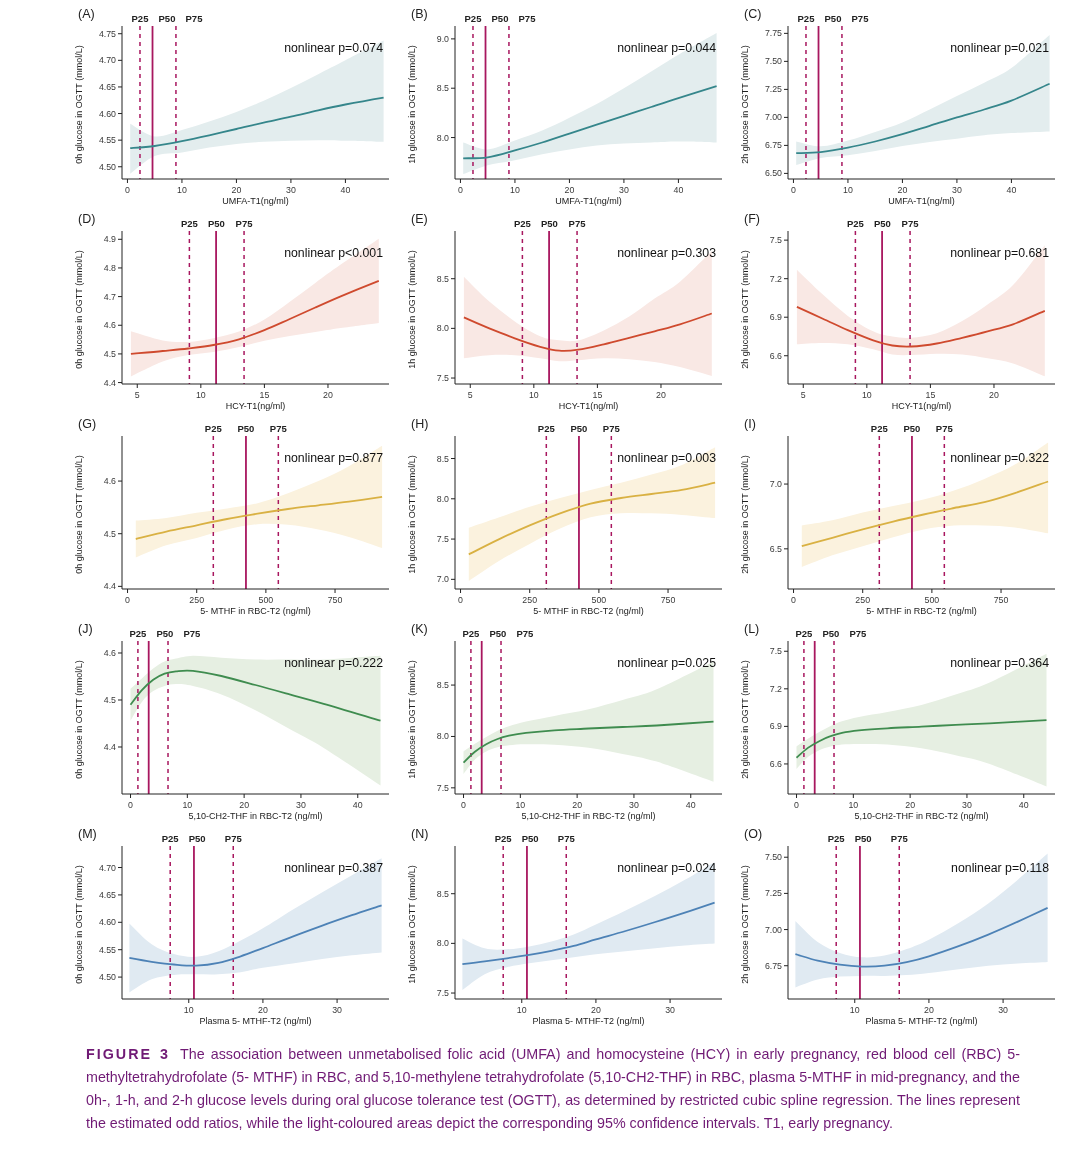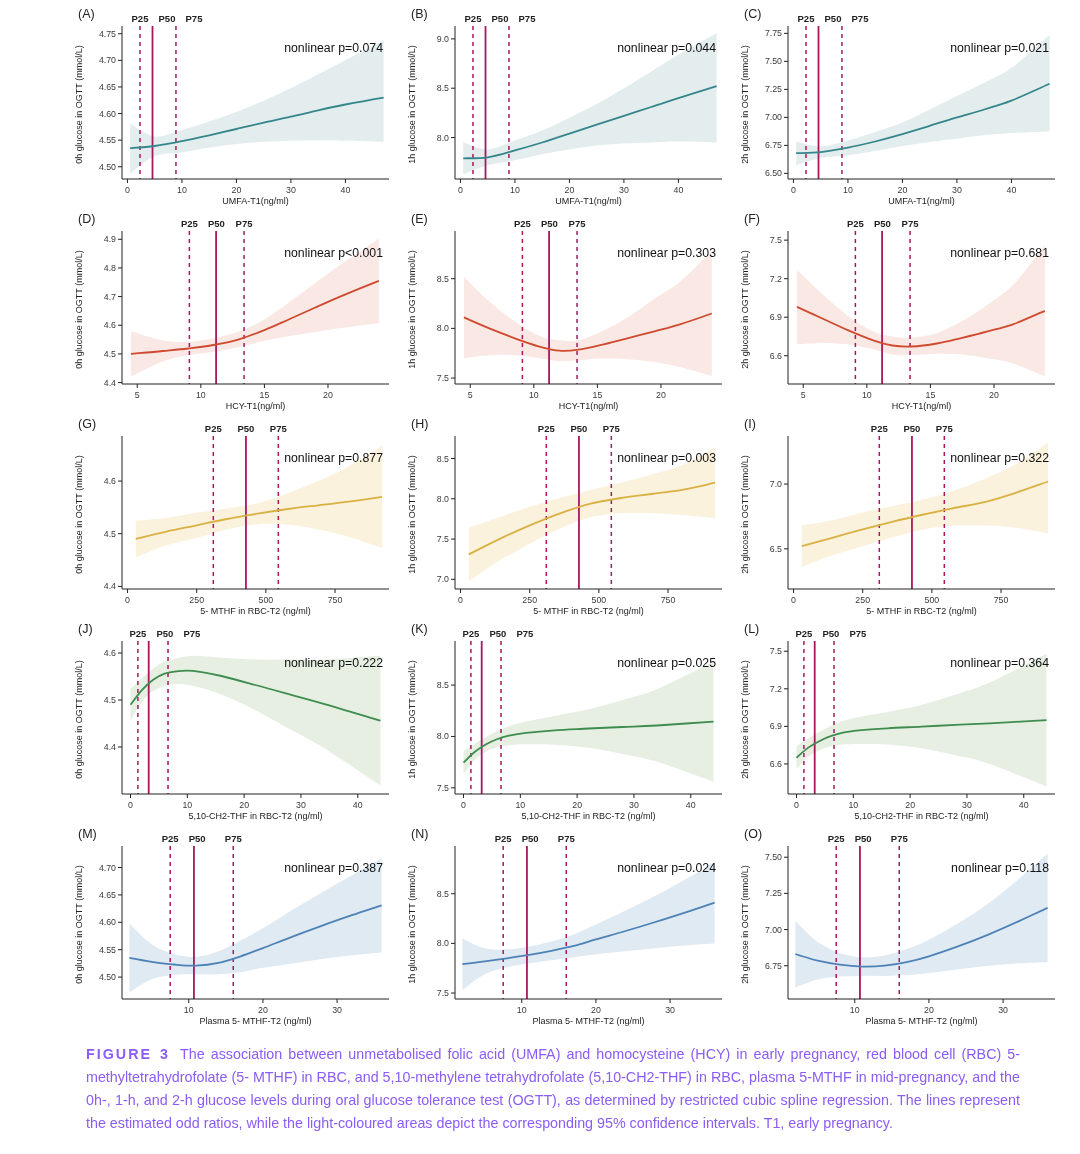--- a/index.html
+++ b/index.html
@@ -1,21 +1,21 @@
 <!DOCTYPE html>
 <html><head>
 <meta charset="utf-8">
 <style>
   html,body{margin:0;padding:0;background:#ffffff;}
   body{width:1080px;font-family:"Liberation Sans", sans-serif;color:#222;}
   .figure-wrap{width:1080px;padding-top:4px;}
   .panel-grid{display:grid;grid-template-columns:repeat(3,333px);width:999px;margin-left:70px;}
   .panel-cell{width:333px;height:205px;}
   svg text{font-family:"Liberation Sans", sans-serif;}
-  .caption{margin:14px 60px 0 86px;font-size:14.3px;line-height:1.62;color:#8b5cf6;text-align:justify;}
+  .caption{margin:14px 60px 0 86px;font-size:14.3px;line-height:1.62;color:#701a75;text-align:justify;}
   .caption .cap-label{font-weight:bold;letter-spacing:2px;margin-right:10px;}
 </style>
 </head>
 <body>
 
 <div class="figure-wrap">
   <div class="panel-grid" id="panel-grid">
       <div class="panel-cell"><svg width="333" height="205" viewBox="0 0 333 205">
           <path d="M60.2,119.7C64.3,121.8,76.1,131.4,84.7,132.4C93.3,133.5,102.9,128.5,111.9,126.0C121.0,123.6,130.1,120.5,139.2,117.5C148.3,114.5,157.3,111.4,166.4,108.0C175.5,104.5,184.6,100.8,193.7,96.8C202.8,92.8,211.8,88.4,220.9,84.0C230.0,79.6,239.1,74.8,248.2,70.2C257.2,65.6,264.5,61.9,275.4,56.3C286.3,50.7,307.2,39.9,313.6,36.6L313.6,137.8C307.2,137.6,286.3,137.0,275.4,136.7C264.5,136.4,257.2,136.2,248.2,136.2C239.1,136.2,230.0,136.4,220.9,136.7C211.8,137.0,202.8,137.2,193.7,137.8C184.6,138.3,175.5,138.9,166.4,139.9C157.3,140.9,148.3,142.2,139.2,143.6C130.1,145.0,121.0,147.0,111.9,148.4C102.9,149.8,93.3,148.6,84.7,152.1C76.1,155.7,64.3,166.8,60.2,169.7Z" fill="#e3edee" stroke="none"></path>
           <line x1="69.98163265306123" y1="22" x2="69.98163265306123" y2="175" stroke="#a8175f" stroke-width="1.5" stroke-dasharray="4,4"></line>

